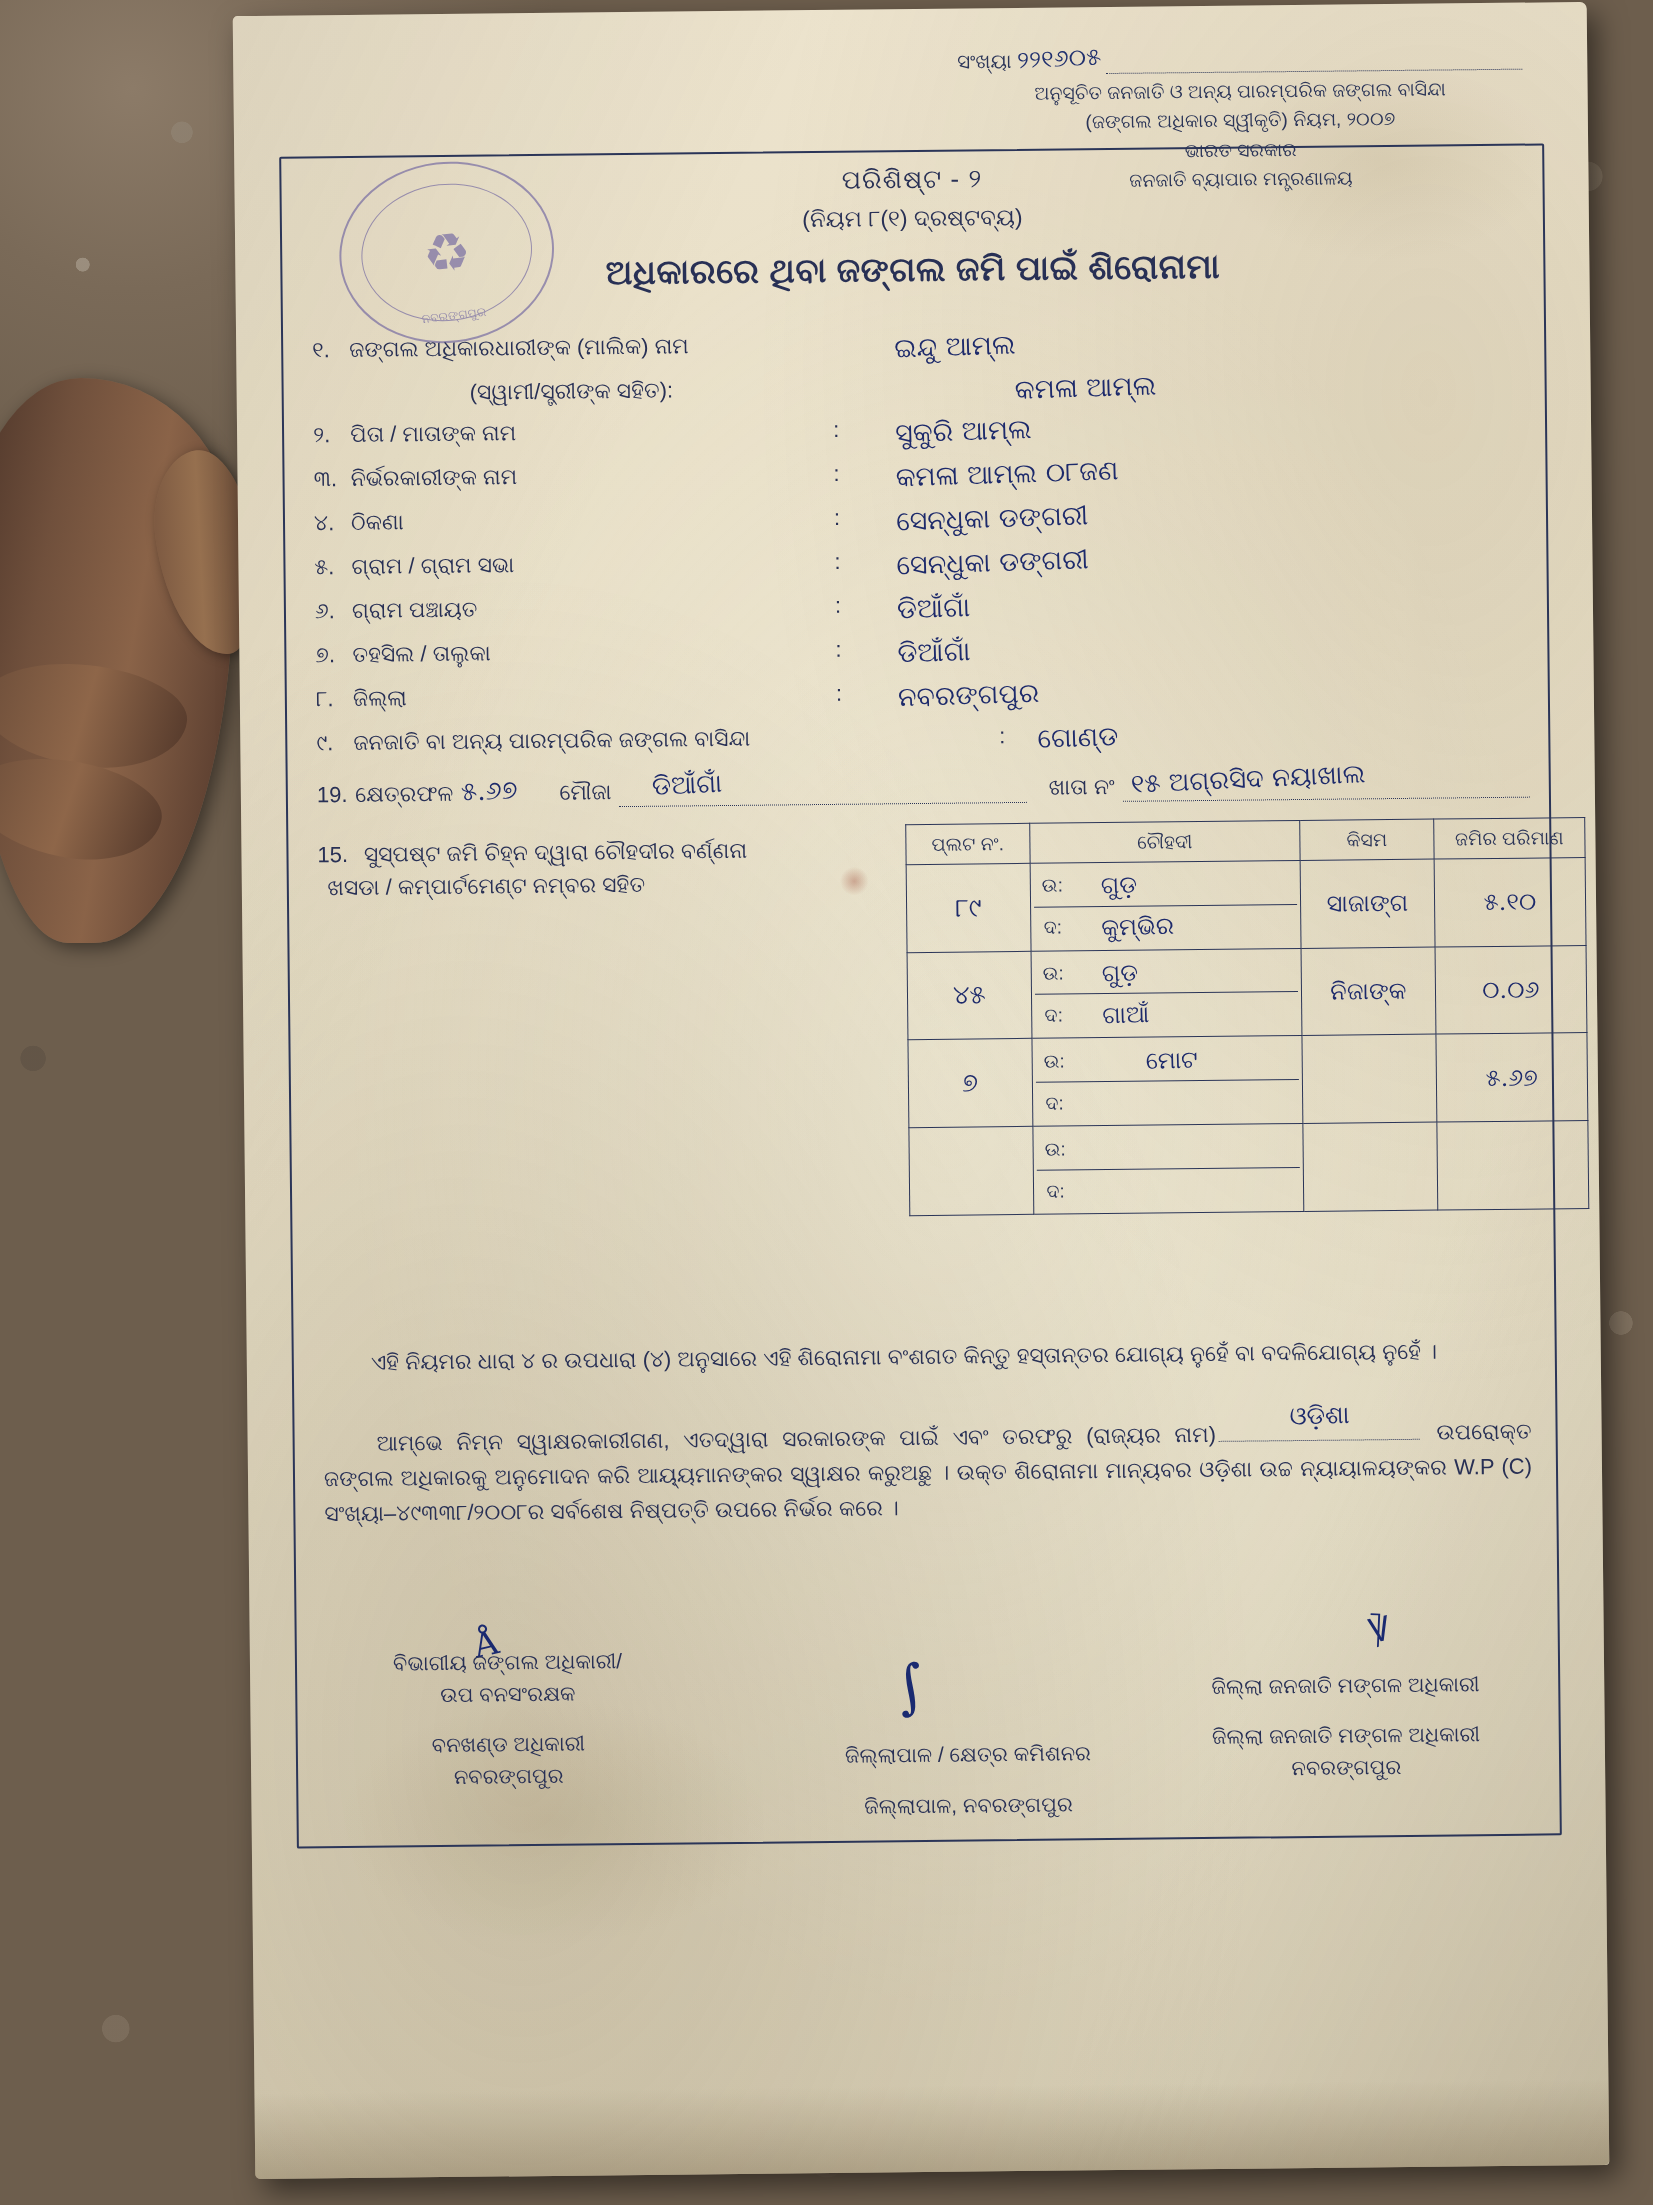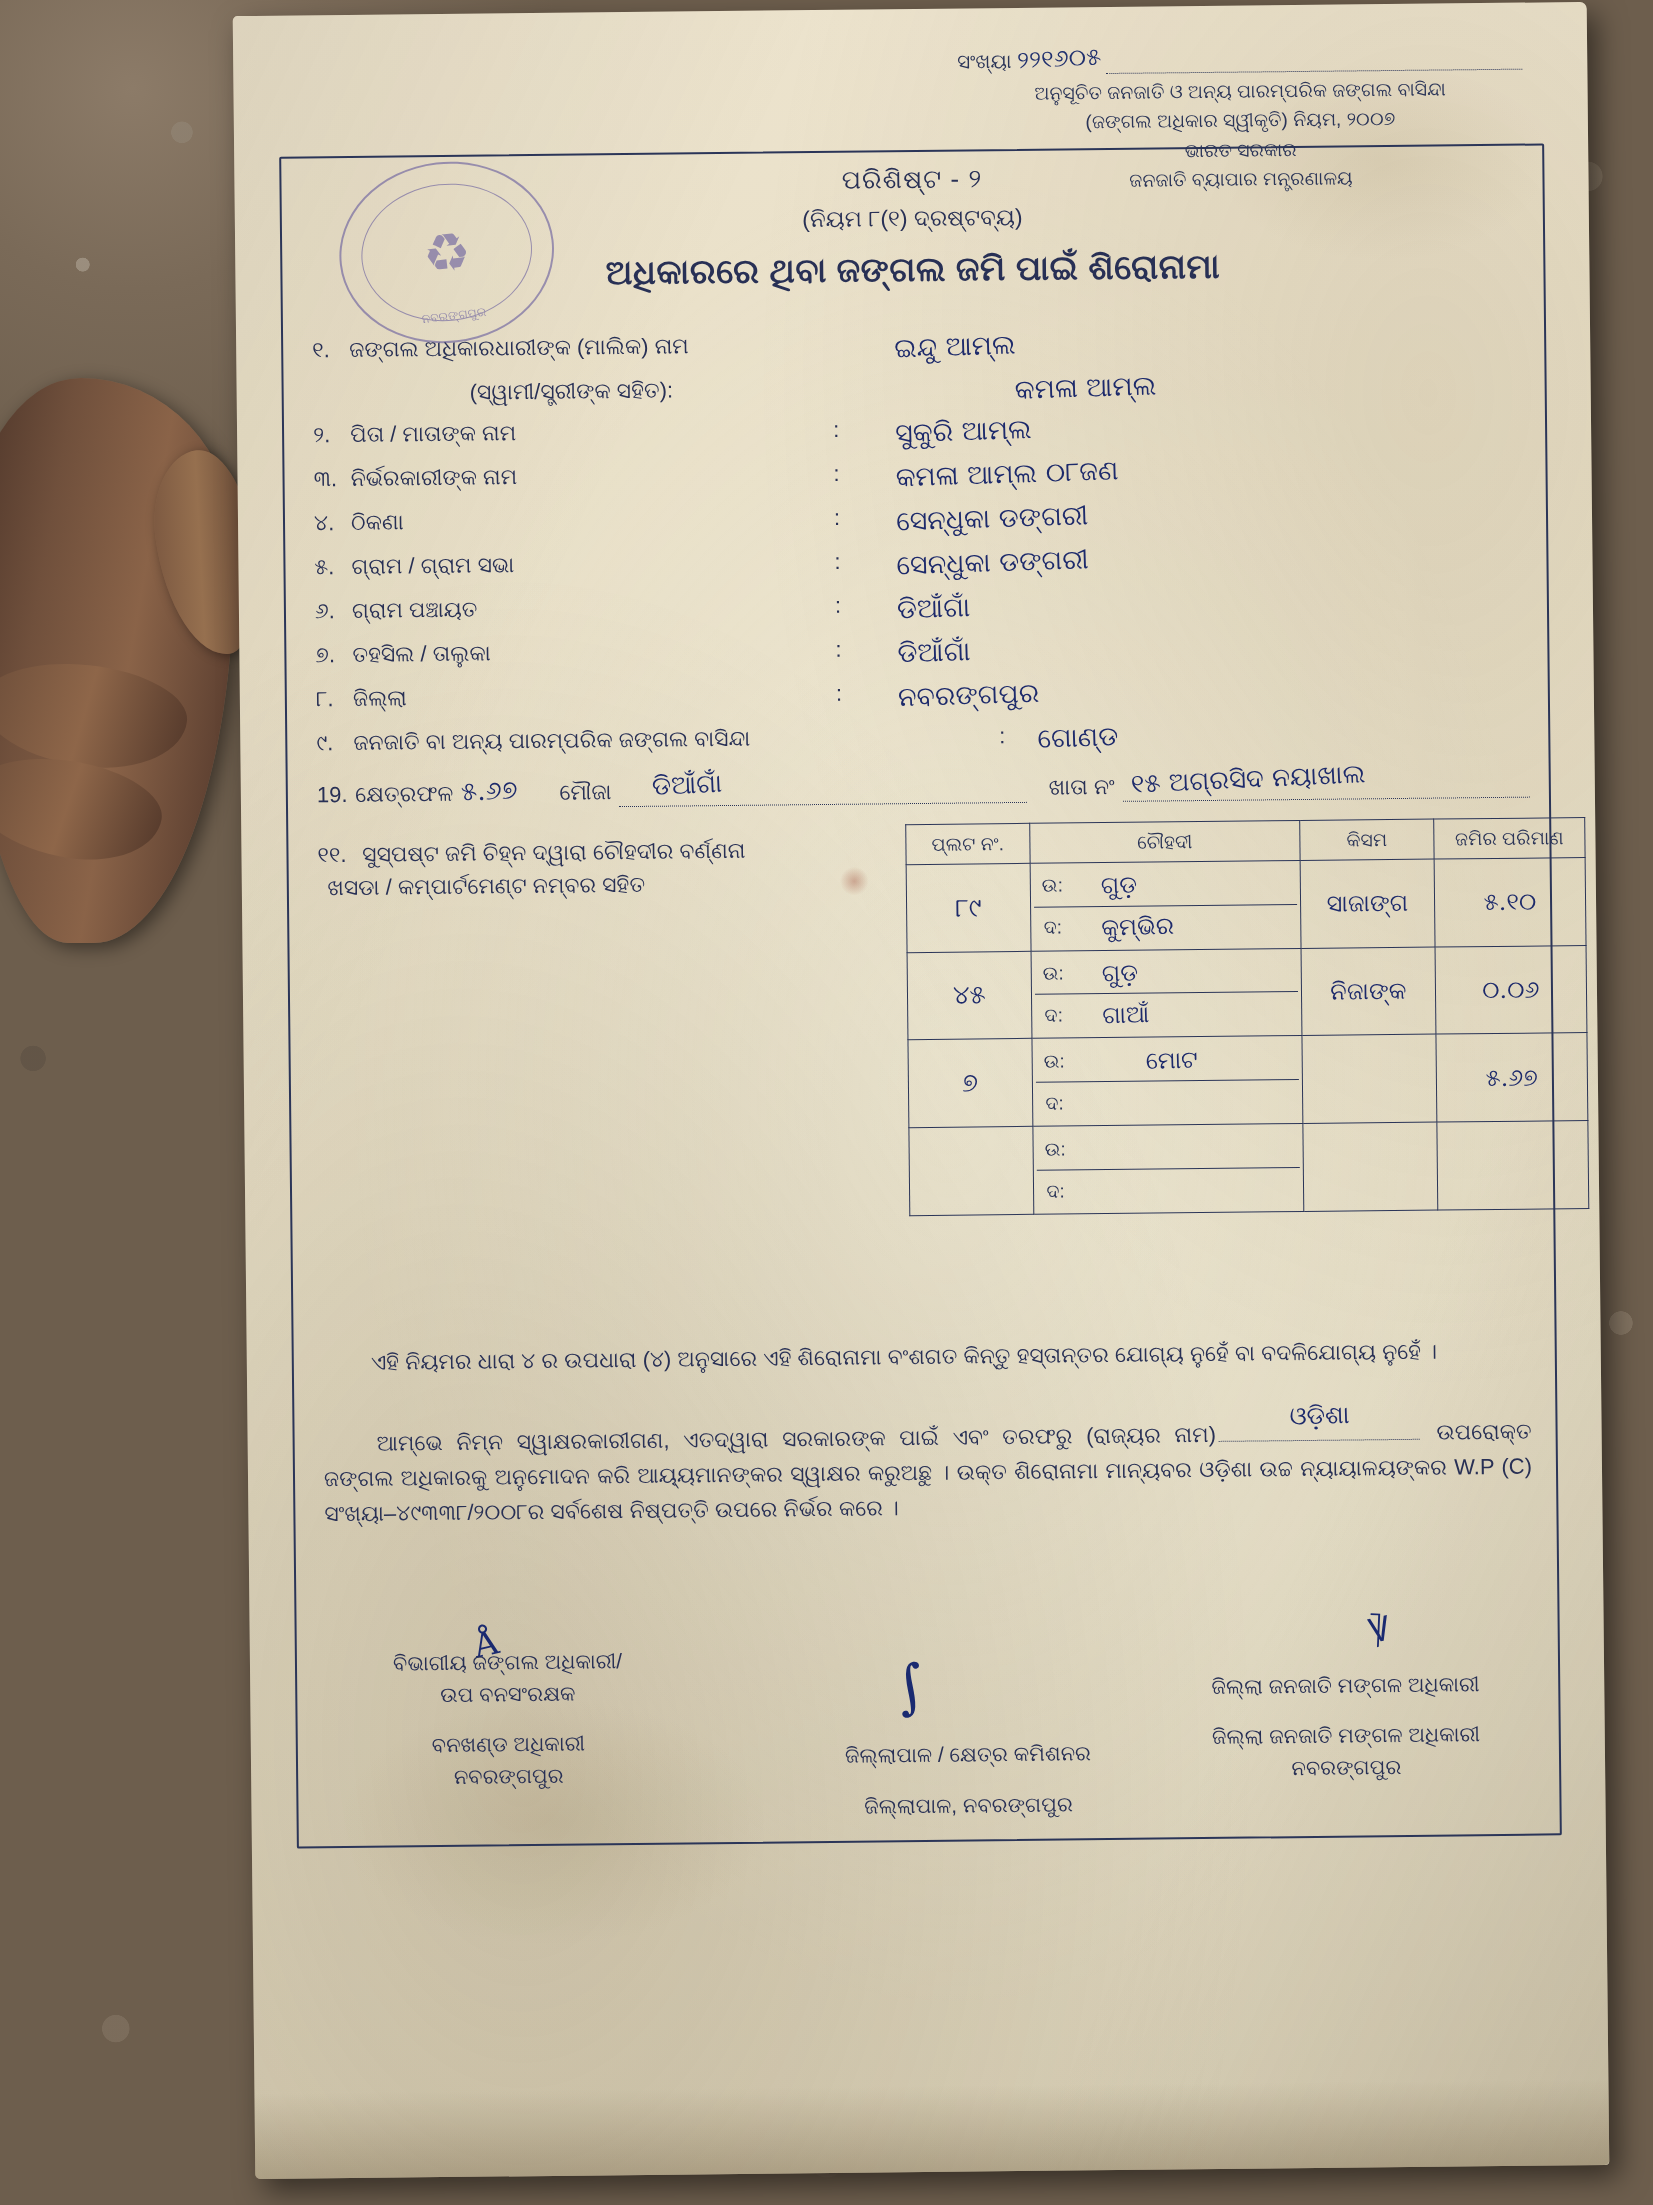--- a/index.html
+++ b/index.html
@@ -508,21 +508,21 @@
           <span class="on-line">ଡିଆଁଗାଁ</span>
         </span>
         <span style="margin-left:14.4px;">ଖାତା ନଂ</span>
         <span class="dotline" style="min-width:335px;">
           <span class="on-line" style="left:2%;">୧୫ ଅଗ୍ରସିଦ ନୟାଖାଲ</span>
         </span>
       </div>
 
       <div class="item11">
         <div>
-          <span>୧୧.</span>
+          <span>15.</span>
           <span style="margin-left:9.6px;">ସୁସ୍ପଷ୍ଟ ଜମି ଚିହ୍ନ ଦ୍ୱାରା ଚୌହଦୀର ବର୍ଣ୍ଣନା</span>
         </div>
         <div style="margin-left:9.6px;">ଖସଡା / କମ୍ପାର୍ଟମେଣ୍ଟ ନମ୍ବର ସହିତ</div>
       </div>
 
       <table class="boundary">
         <thead>
           <tr>
             <th>ପ୍ଲଟ ନଂ.</th>
             <th>ଚୌହଦୀ</th>

